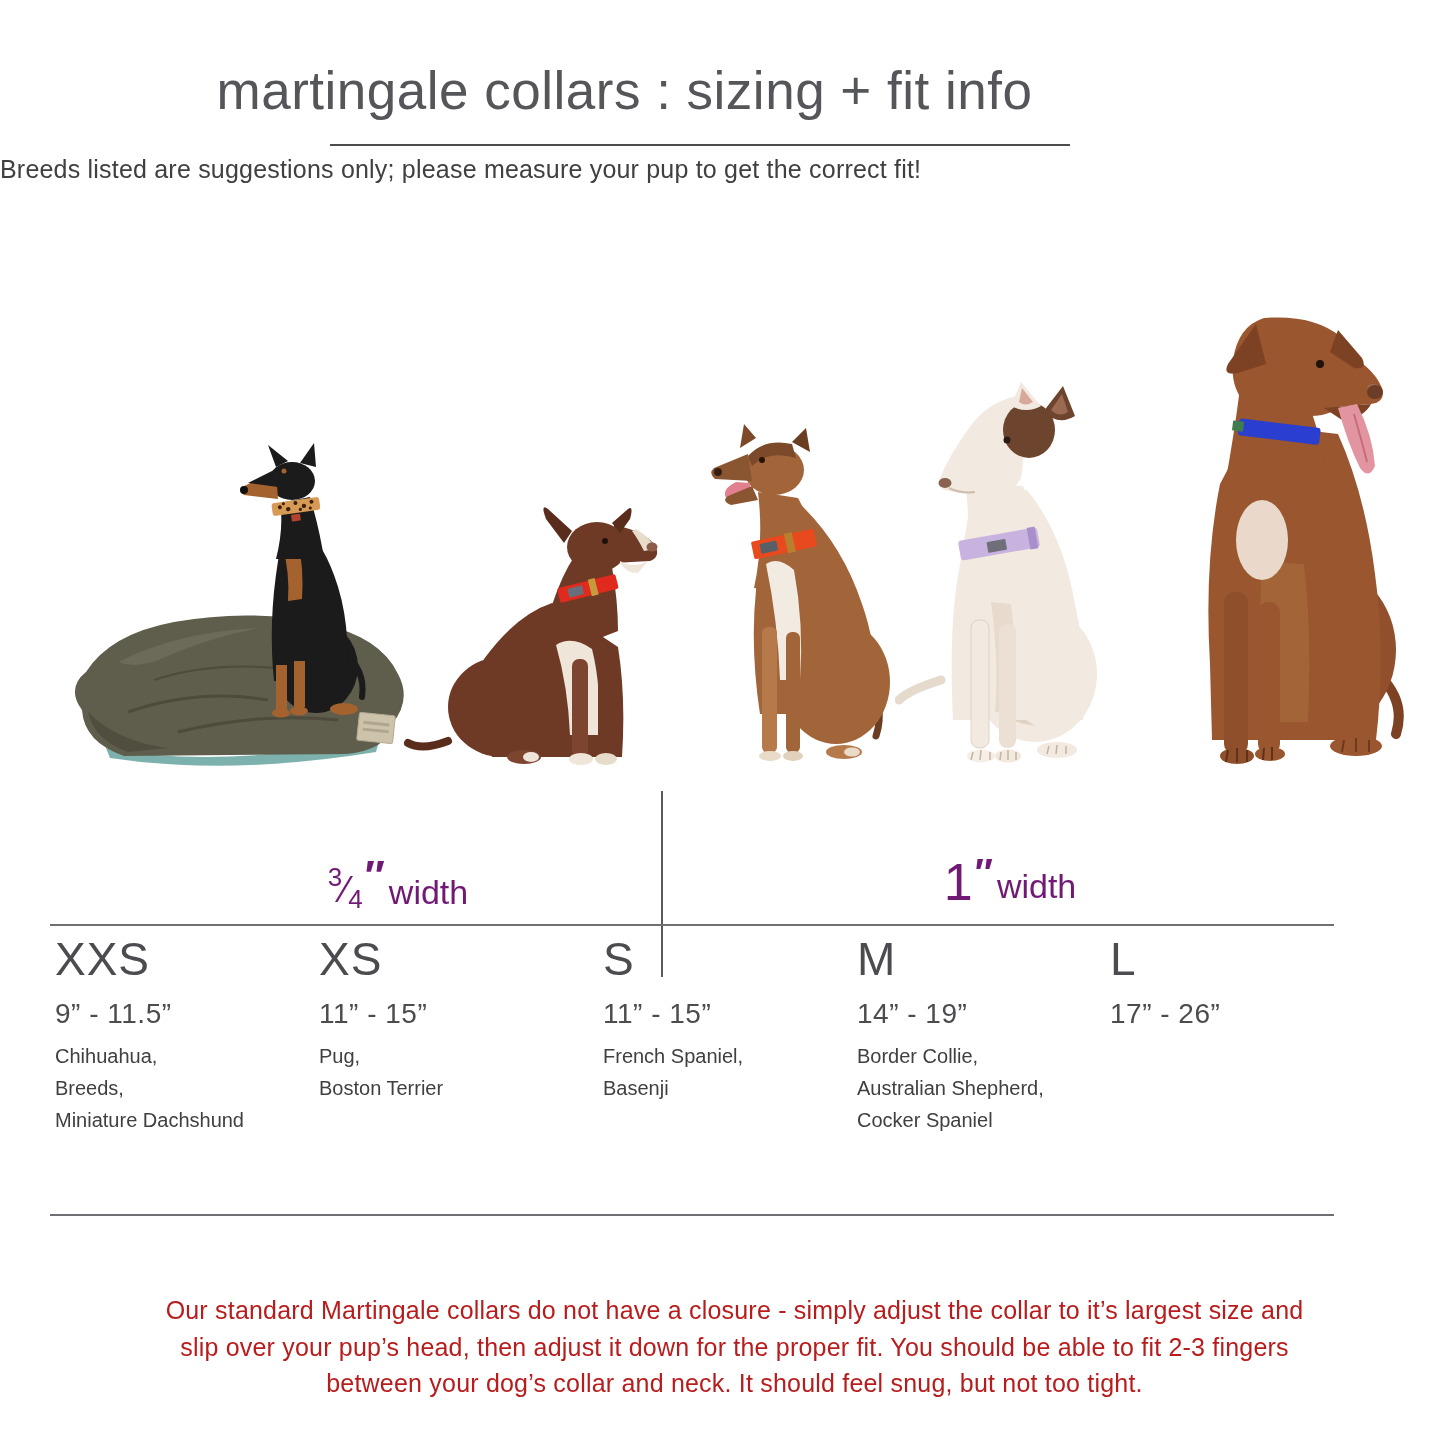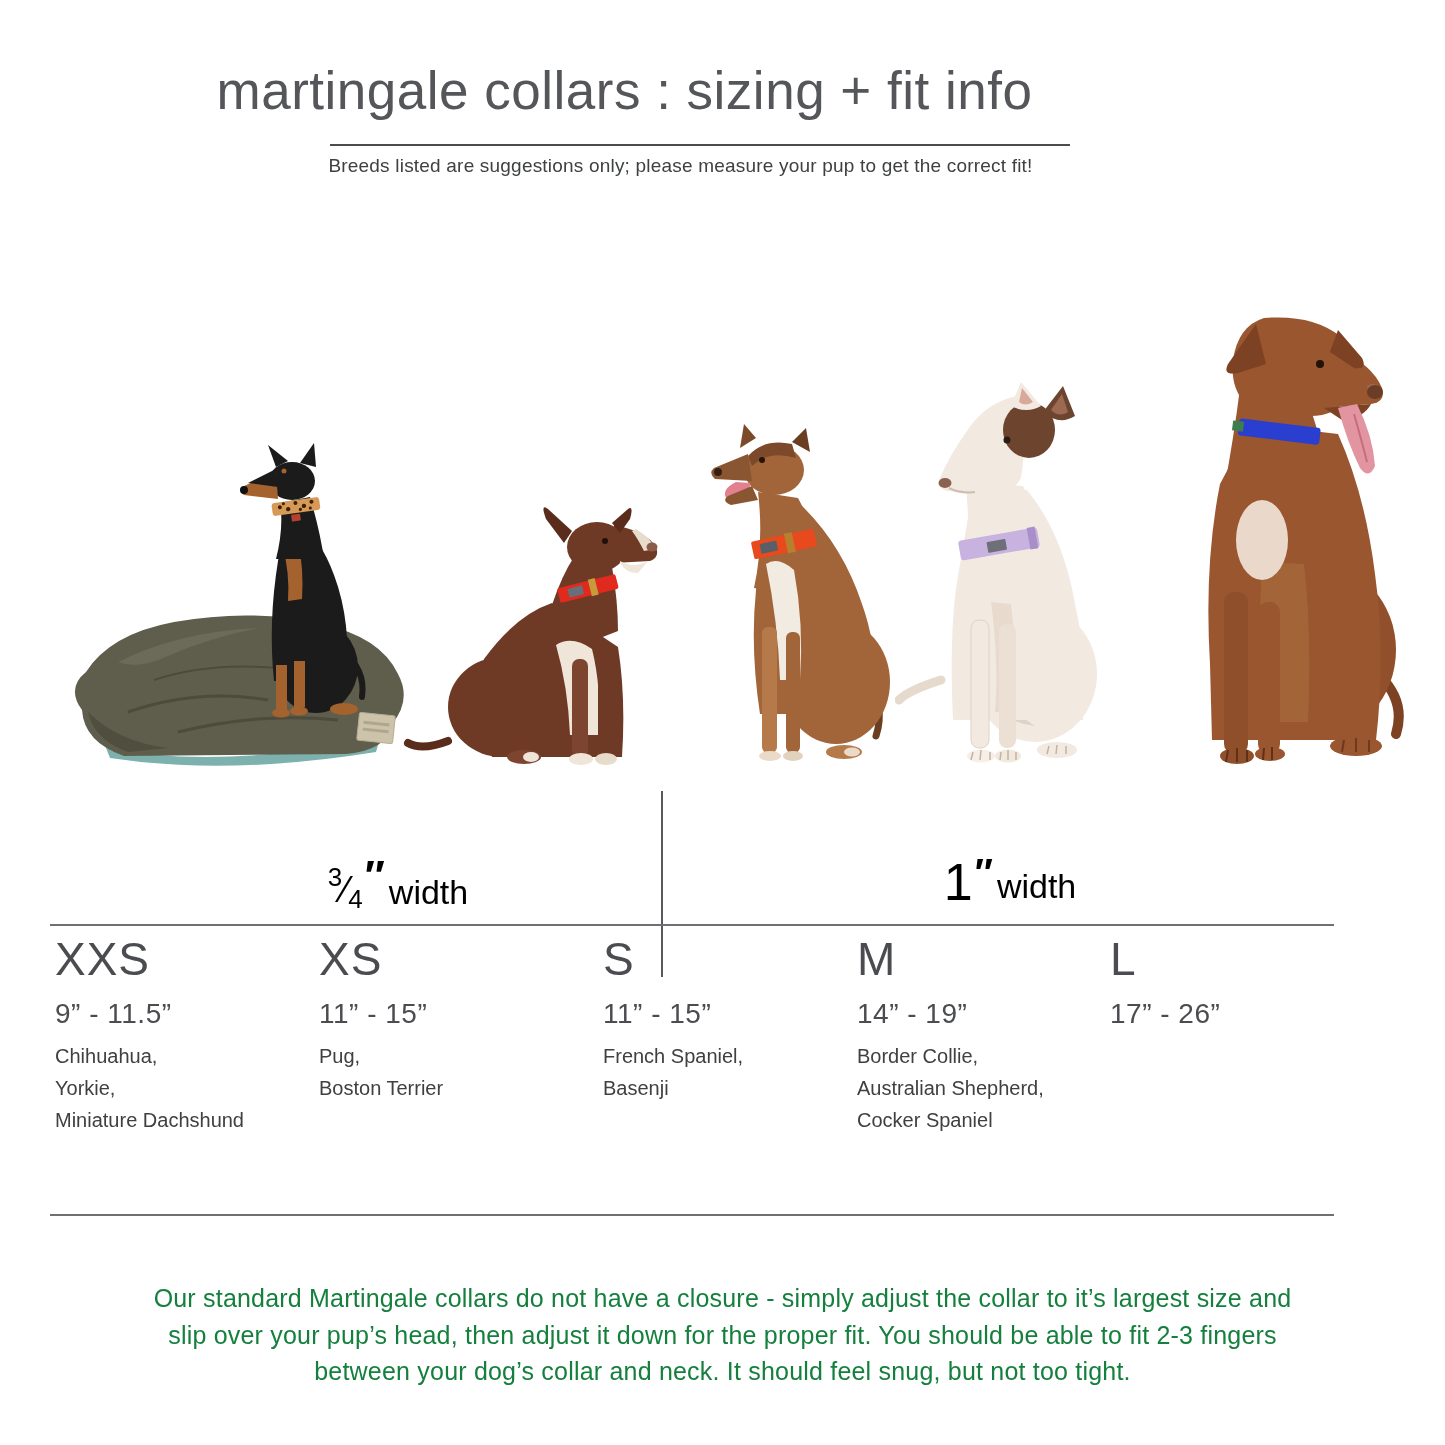--- a/index.html
+++ b/index.html
@@ -2,44 +2,44 @@
 <html><head>
 <meta charset="utf-8">
 <style>
   html,body{margin:0;padding:0;background:#ffffff;}
   body{width:1445px;height:1445px;overflow:hidden;font-family:"Liberation Sans",sans-serif;}
   .page{position:relative;width:1445px;height:1445px;background:#fff;}
 
   .title{position:absolute;top:60px;left:0;width:1249px;margin:0;text-align:center;
          font-size:53px;font-weight:400;color:#55565a;letter-spacing:.5px;}
   .title-rule{position:absolute;top:144px;left:330px;width:740px;height:2px;background:#4c4c4e;}
-  .subtitle{position:absolute;top:155px;left:0;width:1361px;margin:0;text-align:center;
-            font-size:19px;font-weight:400;color:#3f4042;letter-spacing:.2px;}
+  .subtitle{position:absolute;top:155px;left:0;width:1361px;margin:0;
+            font-size:25px;font-weight:400;color:#3f4042;letter-spacing:.2px;}
 
   .dog{position:absolute;}
 
   .vline{position:absolute;left:661px;top:791px;width:2px;height:186px;background:#595a5d;}
   .hrule{position:absolute;left:50px;width:1284px;height:2px;background:#6f7073;}
 
-  .width-h{position:absolute;top:852px;transform:translateX(-50%);white-space:nowrap;color:#000000;}
+  .width-h{position:absolute;top:852px;transform:translateX(-50%);white-space:nowrap;color:#701a75;}
   .fnum{font-size:26px;vertical-align:20px;}
   .fslash{font-size:36px;vertical-align:4px;}
   .fden{font-size:26px;vertical-align:-2px;}
   .inch34{font-size:42px;font-weight:700;vertical-align:16px;margin:0 4px 0 2px;}
   .one{font-size:52px;vertical-align:0;}
   .inch1{font-size:38px;font-weight:700;vertical-align:14px;margin:0 4px 0 2px;}
   .wlabel{font-size:34px;vertical-align:2px;}
 
   .col{position:absolute;top:936px;width:310px;transform:translateX(-50%);text-align:left;color:#4b4c4f;}
   .size-label{font-size:46px;line-height:1;letter-spacing:1px;margin-bottom:18px;}
   .size-range{font-size:28px;line-height:1;margin-bottom:12px;letter-spacing:.5px;}
   .size-breeds{font-size:20px;line-height:1.6;white-space:pre-line;color:#3f4042;}
 
-  .note{position:absolute;top:1280px;left:50%;transform:translateX(-50%);width:1180px;margin:0;
-        text-align:center;font-size:25px;line-height:1.46;color:#15803d;letter-spacing:.2px;}
+  .note{position:absolute;top:1280px;left:50%;transform:translateX(-50%);width:1180px;margin:12px;
+        text-align:center;font-size:25px;line-height:1.46;color:#b91c1c;letter-spacing:.2px;}
 </style>
 </head>
 <body>
 
 <div class="page">
 
   <h1 class="title">martingale collars : sizing + fit info</h1>
   <div class="title-rule"></div>
   <p class="subtitle">Breeds listed are suggestions only; please measure your pup to get the correct fit!</p>
 
@@ -217,21 +217,21 @@
   <div class="width-h" style="left:1010px">
     <span class="one">1</span><span class="inch1">″</span><span class="wlabel">width</span>
   </div>
 
   <div class="hrule" style="top:924px"></div>
 
   <div class="col" style="left:210px">
     <div class="size-label">XXS</div>
     <div class="size-range">9” - 11.5”</div>
     <div class="size-breeds">Chihuahua,
-Yorkie,
+Breeds,
 Miniature Dachshund</div>
   </div>
   <div class="col" style="left:474px">
     <div class="size-label">XS</div>
     <div class="size-range">11” - 15”</div>
     <div class="size-breeds">Pug,
 Boston Terrier</div>
   </div>
   <div class="col" style="left:758px">
     <div class="size-label">S</div>

